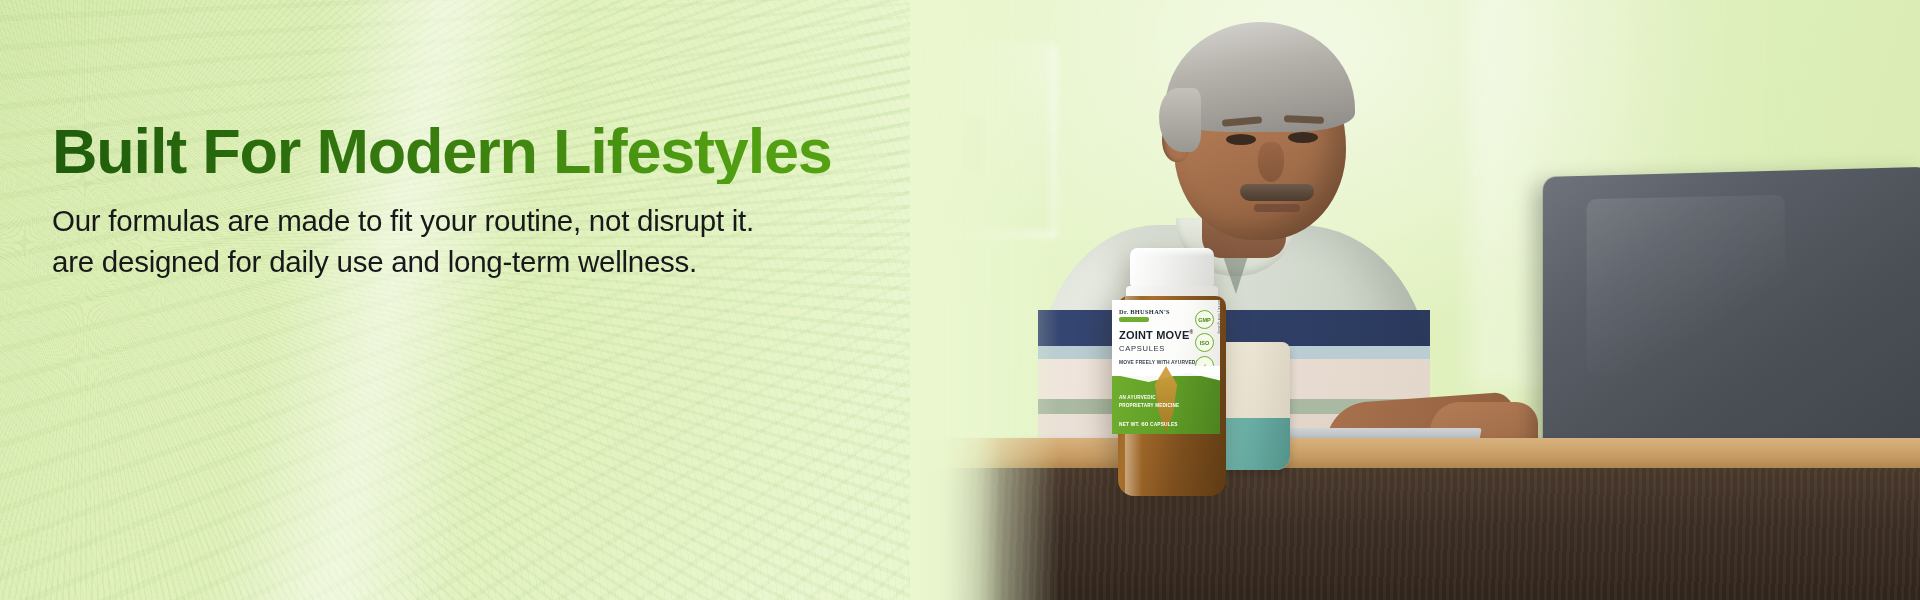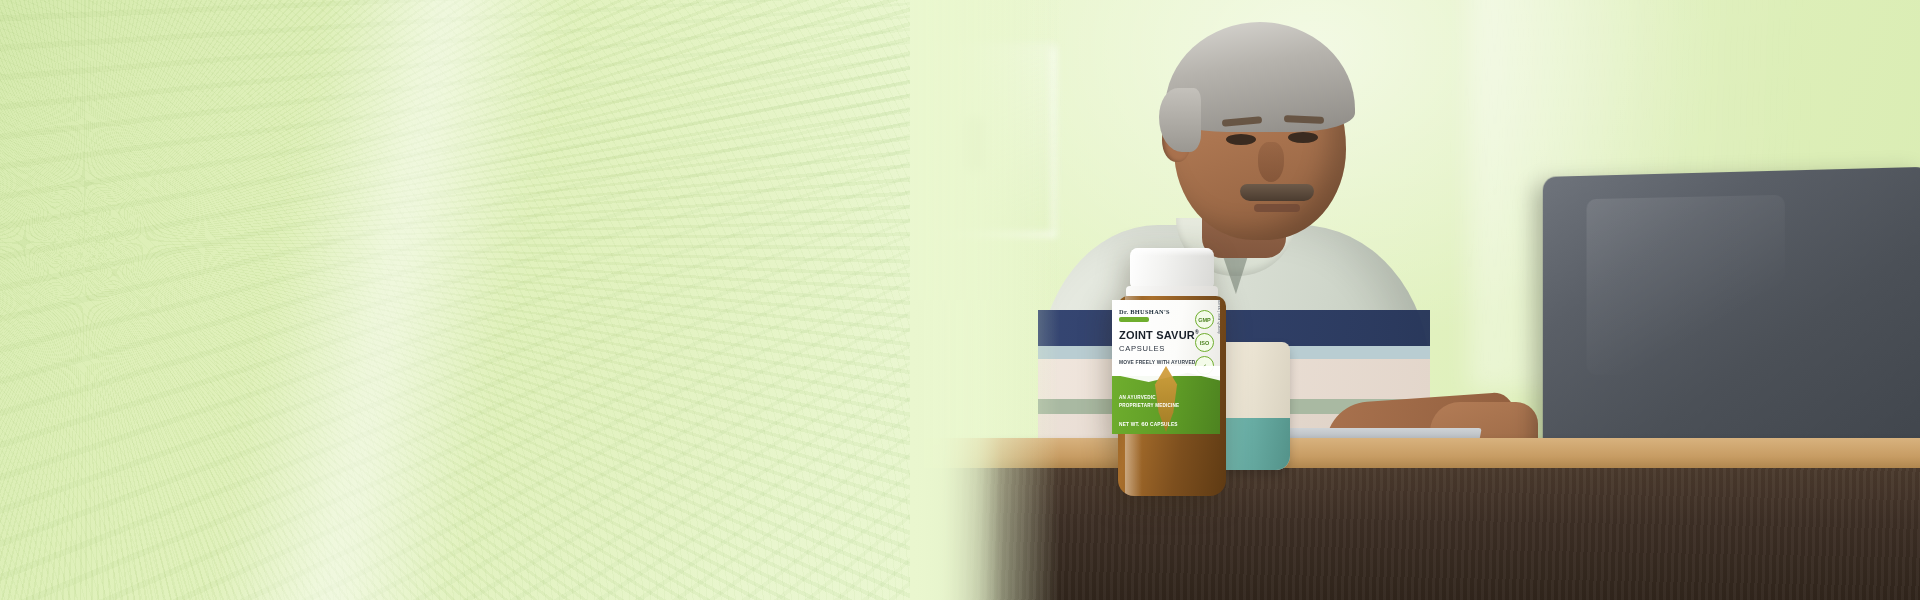--- a/index.html
+++ b/index.html
@@ -540,21 +540,21 @@
       <div class="jar">
         <div class="caps-fill"></div>
         <div class="jar-gloss"></div>
       </div>
 
       <div class="label">
         <div class="brand">Dr. BHUSHAN'S</div>
         <div class="brand-tag"></div>
 
         <div class="prod-name">
-          <span>ZOINT SAVUR</span><sup>®</sup>
+          <span>ZOINT MOVE</span><sup>®</sup>
         </div>
 
         <div class="prod-form">CAPSULES</div>
         <div class="prod-claim">MOVE FREELY WITH AYURVEDA</div>
 
         <div class="badges">
           <div class="badge">GMP</div>
           <div class="badge">ISO</div>
           <div class="badge">✓</div>
         </div>
@@ -572,17 +572,20 @@
           <span>CAPSULES</span>
         </div>
       </div>
     </div>
 
     <div class="desk-left-cut"></div>
     <div class="scene-blend"></div>
   </div>
 
   <div class="copy">
+    <h1 class="headline">Built For Modern Lifestyles</h1>
     <p class="subcopy">
+      <span class="ln">Our formulas are made to fit your routine, not disrupt it.</span>
+      <span class="ln">are designed for daily use and long-term wellness.</span>
     </p>
   </div>
 
 </div>
 
 </body></html>

